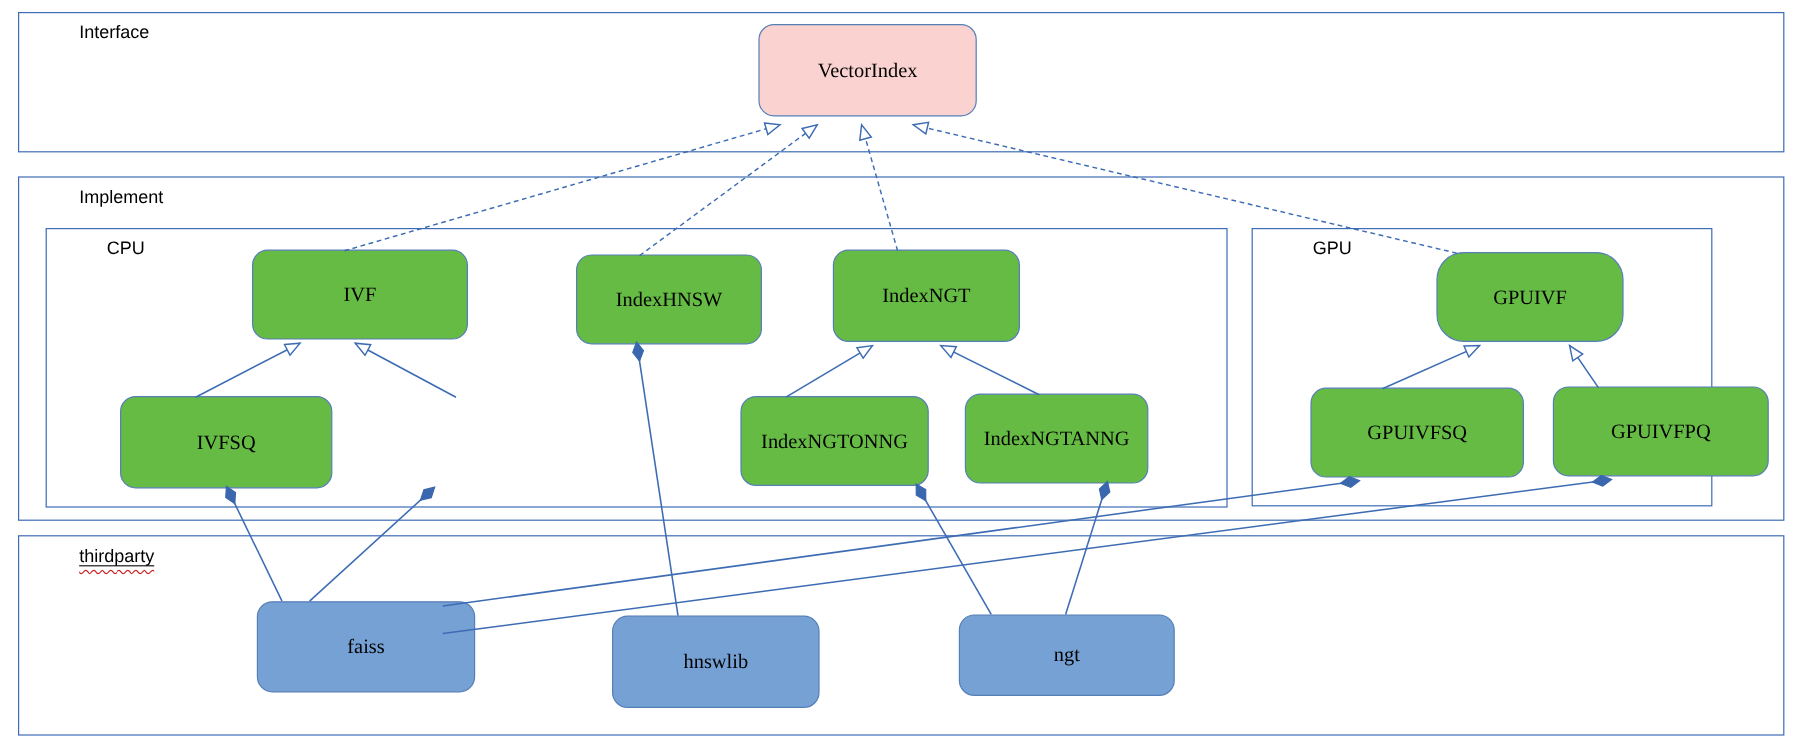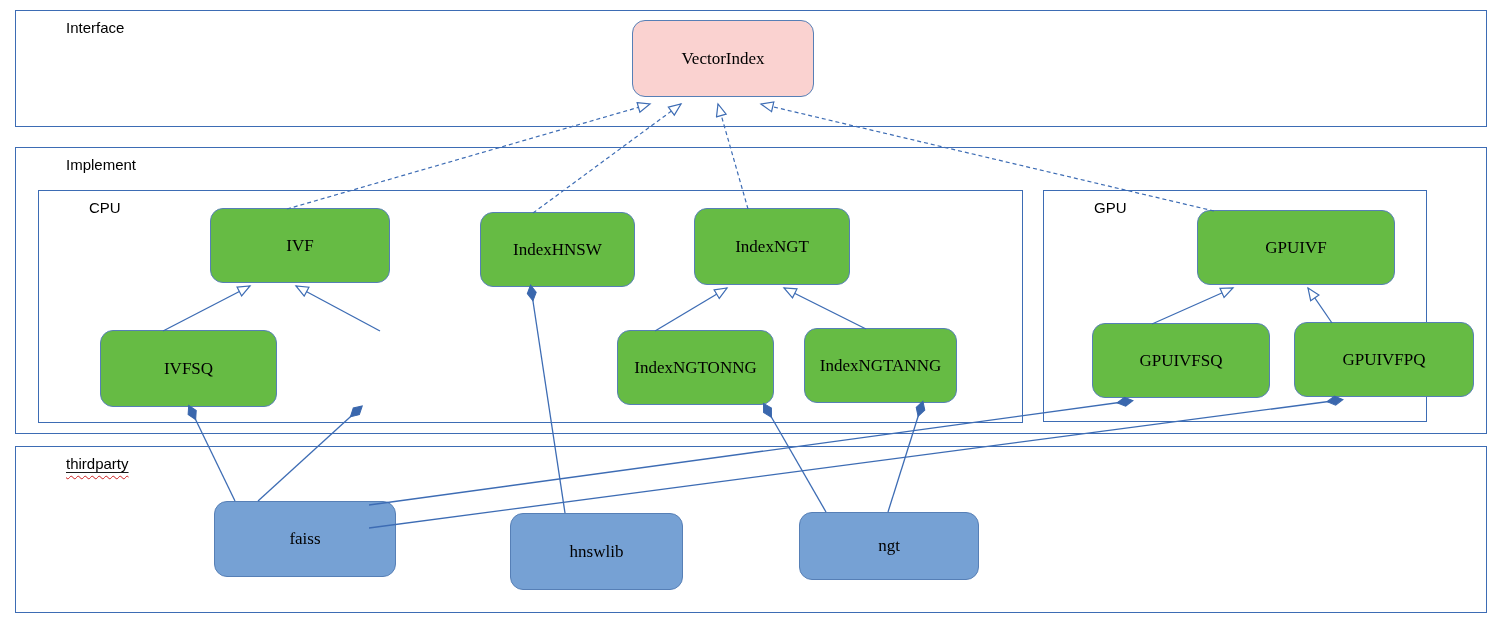--- a/index.html
+++ b/index.html
@@ -30,21 +30,21 @@
   .n-blue{background:var(--fill-lib,#76a1d4);}
 
   #node-vectorindex{left:605px;top:20px;width:182px;height:77px;}
   #node-ivf{left:183px;top:208px;width:180px;height:75px;}
   #node-indexhnsw{left:453px;top:212px;width:155px;height:75px;}
   #node-indexngt{left:667px;top:208px;width:156px;height:77px;}
   #node-ivfsq{left:73px;top:330px;width:177px;height:77px;}
   #node-ivfpq{left:292px;top:330px;width:178px;height:77px;}
   #node-indexngtonng{left:590px;top:330px;width:157px;height:75px;}
   #node-indexngtanng{left:777px;top:328px;width:153px;height:75px;}
-  #node-gpuivf{left:1170px;top:210px;width:198px;height:75px;}
+  #node-gpuivf{left:1170px;top:210px;width:156px;height:75px;border-radius:23px;}
   #node-gpuivfsq{left:1065px;top:323px;width:178px;height:75px;}
   #node-gpuivfpq{left:1267px;top:322px;width:180px;height:75px;}
   #node-faiss{left:187px;top:501px;width:182px;height:76px;}
   #node-hnswlib{left:483px;top:513px;width:173px;height:77px;}
   #node-ngt{left:772px;top:512px;width:180px;height:68px;}
 
   
   #edges{position:absolute;left:0;top:0;width:1503px;height:628px;z-index:3;pointer-events:none;}
   .edge{stroke:var(--line,#3d6cb4);stroke-width:1.3;fill:none;}
   .edge.dashed{stroke-dasharray:4 3;stroke-width:1.2;}

